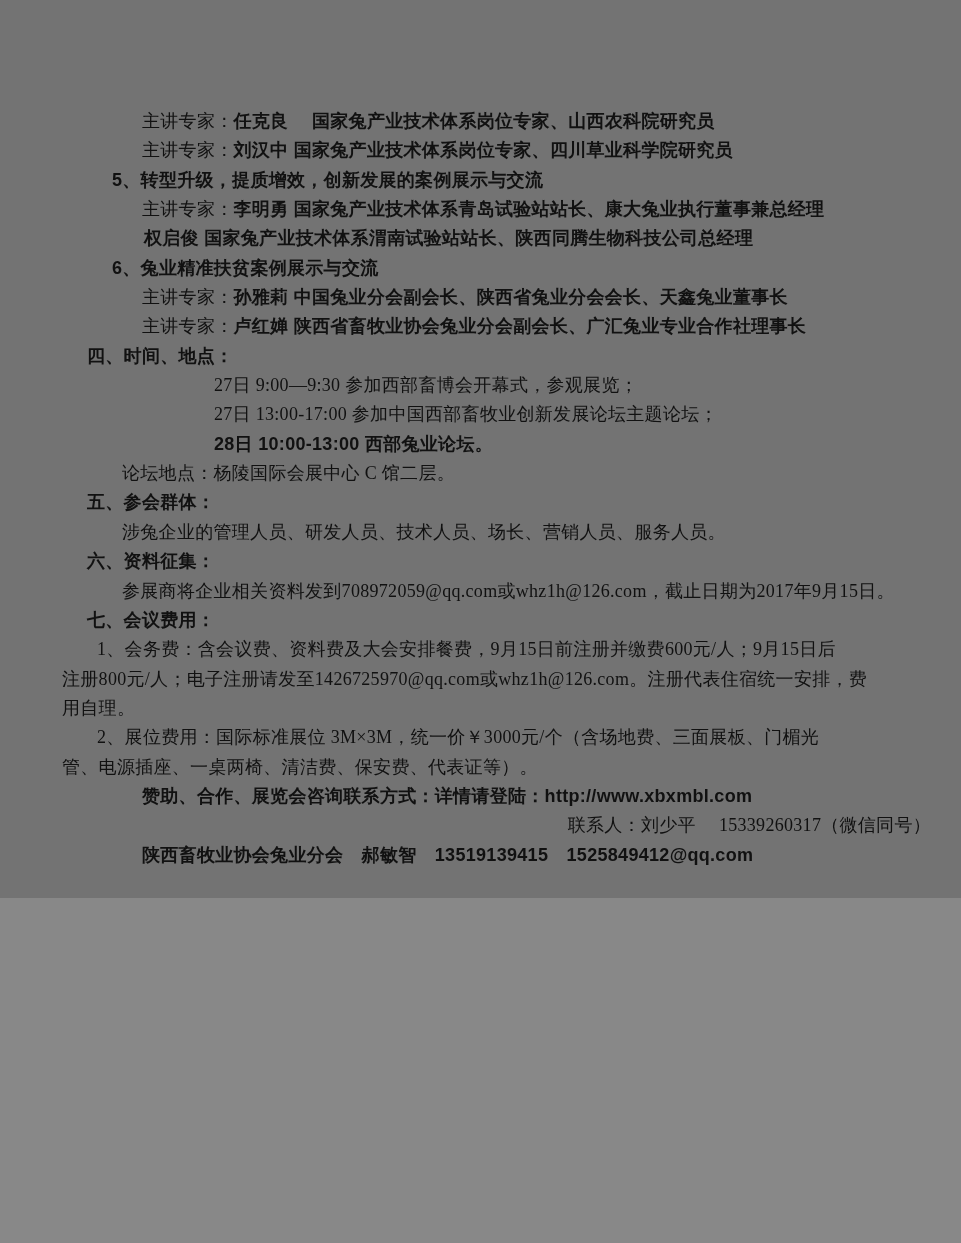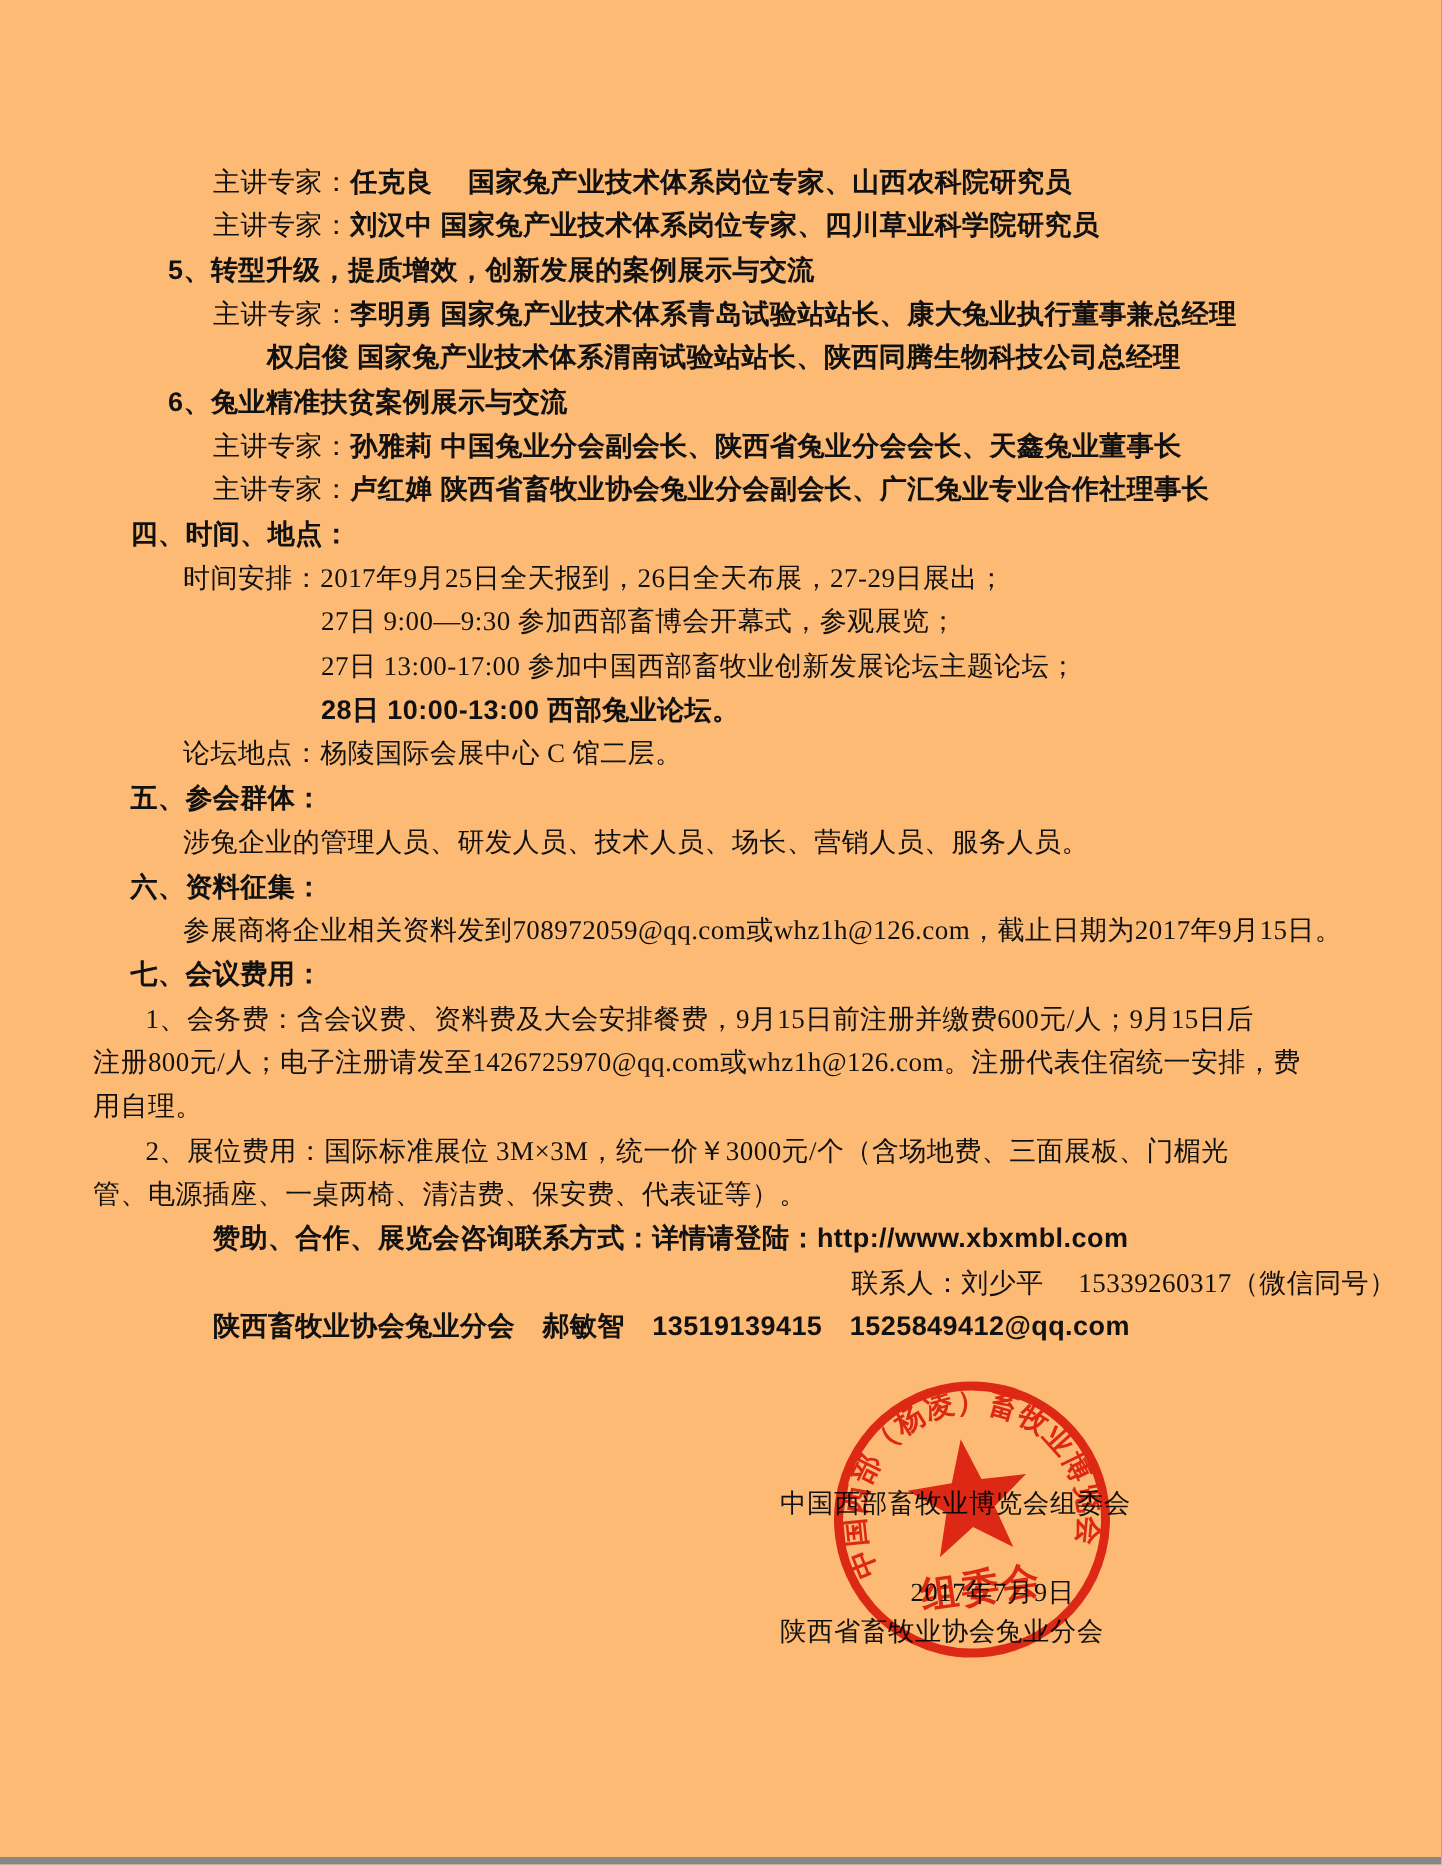--- a/index.html
+++ b/index.html
@@ -1,40 +1,40 @@
 <!DOCTYPE html>
 <html><head>
 <meta charset="utf-8">
 <style>
   html,body{margin:0;padding:0;background:#888;}
   .page{
     position:relative;
-    width:961px;height:1238px;
-    background:#fdba74;
+    width:961px;height:898px;
+    background:#737373;
     overflow:hidden;
     font-family:"Liberation Serif","DejaVu Serif",serif;
     color:#111;
   }
   .doc-body{
     position:absolute;left:62px;top:107px;right:30px;
   }
   .line{
     height:29.35px;
     font-size:18px;
     line-height:29.35px;
     white-space:nowrap;
     letter-spacing:0.3px;
   }
   .line .lbl{font-family:"Liberation Serif","DejaVu Serif",serif;font-weight:400;}
   .line .txt{}
   
   .t-expert{margin-left:80px;}
   .t-expert .txt{font-family:"Liberation Sans","DejaVu Sans",sans-serif;font-weight:700;}
   .t-numhead{margin-left:50px;font-family:"Liberation Sans","DejaVu Sans",sans-serif;font-weight:700;}
-  .t-quan{margin-left:116px;font-family:"Liberation Sans","DejaVu Sans",sans-serif;font-weight:700;}
+  .t-quan{margin-left:82px;font-family:"Liberation Sans","DejaVu Sans",sans-serif;font-weight:700;}
   .t-sechead{margin-left:25px;font-family:"Liberation Sans","DejaVu Sans",sans-serif;font-weight:700;}
   .t-body{margin-left:60px;}
   .t-time{margin-left:152px;}
   .t-timebold{margin-left:152px;font-family:"Liberation Sans","DejaVu Sans",sans-serif;font-weight:700;}
   .t-parafirst{margin-left:35px;}
   .t-parawrap{margin-left:0;}
   .t-sponsor{margin-left:80px;font-family:"Liberation Sans","DejaVu Sans",sans-serif;font-weight:700;}
   .t-contact{margin-left:73px;text-align:right;}
   .t-assoc{margin-left:80px;font-family:"Liberation Sans","DejaVu Sans",sans-serif;font-weight:700;}
   .sig{
@@ -64,21 +64,20 @@
   <div class="doc-body" id="doc-lines">
       <div class="line t-expert"><span class="lbl">主讲专家：</span><span class="txt">任克良　 国家兔产业技术体系岗位专家、山西农科院研究员</span></div>
       <div class="line t-expert"><span class="lbl">主讲专家：</span><span class="txt">刘汉中 国家兔产业技术体系岗位专家、四川草业科学院研究员</span></div>
       <div class="line t-numhead"><span class="txt">5、转型升级，提质增效，创新发展的案例展示与交流</span></div>
       <div class="line t-expert"><span class="lbl">主讲专家：</span><span class="txt">李明勇 国家兔产业技术体系青岛试验站站长、康大兔业执行董事兼总经理</span></div>
       <div class="line t-quan"><span class="txt">权启俊 国家兔产业技术体系渭南试验站站长、陕西同腾生物科技公司总经理</span></div>
       <div class="line t-numhead"><span class="txt">6、兔业精准扶贫案例展示与交流</span></div>
       <div class="line t-expert"><span class="lbl">主讲专家：</span><span class="txt">孙雅莉 中国兔业分会副会长、陕西省兔业分会会长、天鑫兔业董事长</span></div>
       <div class="line t-expert"><span class="lbl">主讲专家：</span><span class="txt">卢红婵 陕西省畜牧业协会兔业分会副会长、广汇兔业专业合作社理事长</span></div>
       <div class="line t-sechead"><span class="txt">四、时间、地点：</span></div>
-      <div class="line t-body"><span class="txt">时间安排：2017年9月25日全天报到，26日全天布展，27-29日展出；</span></div>
       <div class="line t-time"><span class="txt">27日 9:00—9:30 参加西部畜博会开幕式，参观展览；</span></div>
       <div class="line t-time"><span class="txt">27日 13:00-17:00 参加中国西部畜牧业创新发展论坛主题论坛；</span></div>
       <div class="line t-timebold"><span class="txt">28日 10:00-13:00 西部兔业论坛。</span></div>
       <div class="line t-body"><span class="txt">论坛地点：杨陵国际会展中心 C 馆二层。</span></div>
       <div class="line t-sechead"><span class="txt">五、参会群体：</span></div>
       <div class="line t-body"><span class="txt">涉兔企业的管理人员、研发人员、技术人员、场长、营销人员、服务人员。</span></div>
       <div class="line t-sechead"><span class="txt">六、资料征集：</span></div>
       <div class="line t-body"><span class="txt">参展商将企业相关资料发到708972059@qq.com或whz1h@126.com，截止日期为2017年9月15日。</span></div>
       <div class="line t-sechead"><span class="txt">七、会议费用：</span></div>
       <div class="line t-parafirst"><span class="txt">1、会务费：含会议费、资料费及大会安排餐费，9月15日前注册并缴费600元/人；9月15日后</span></div>

